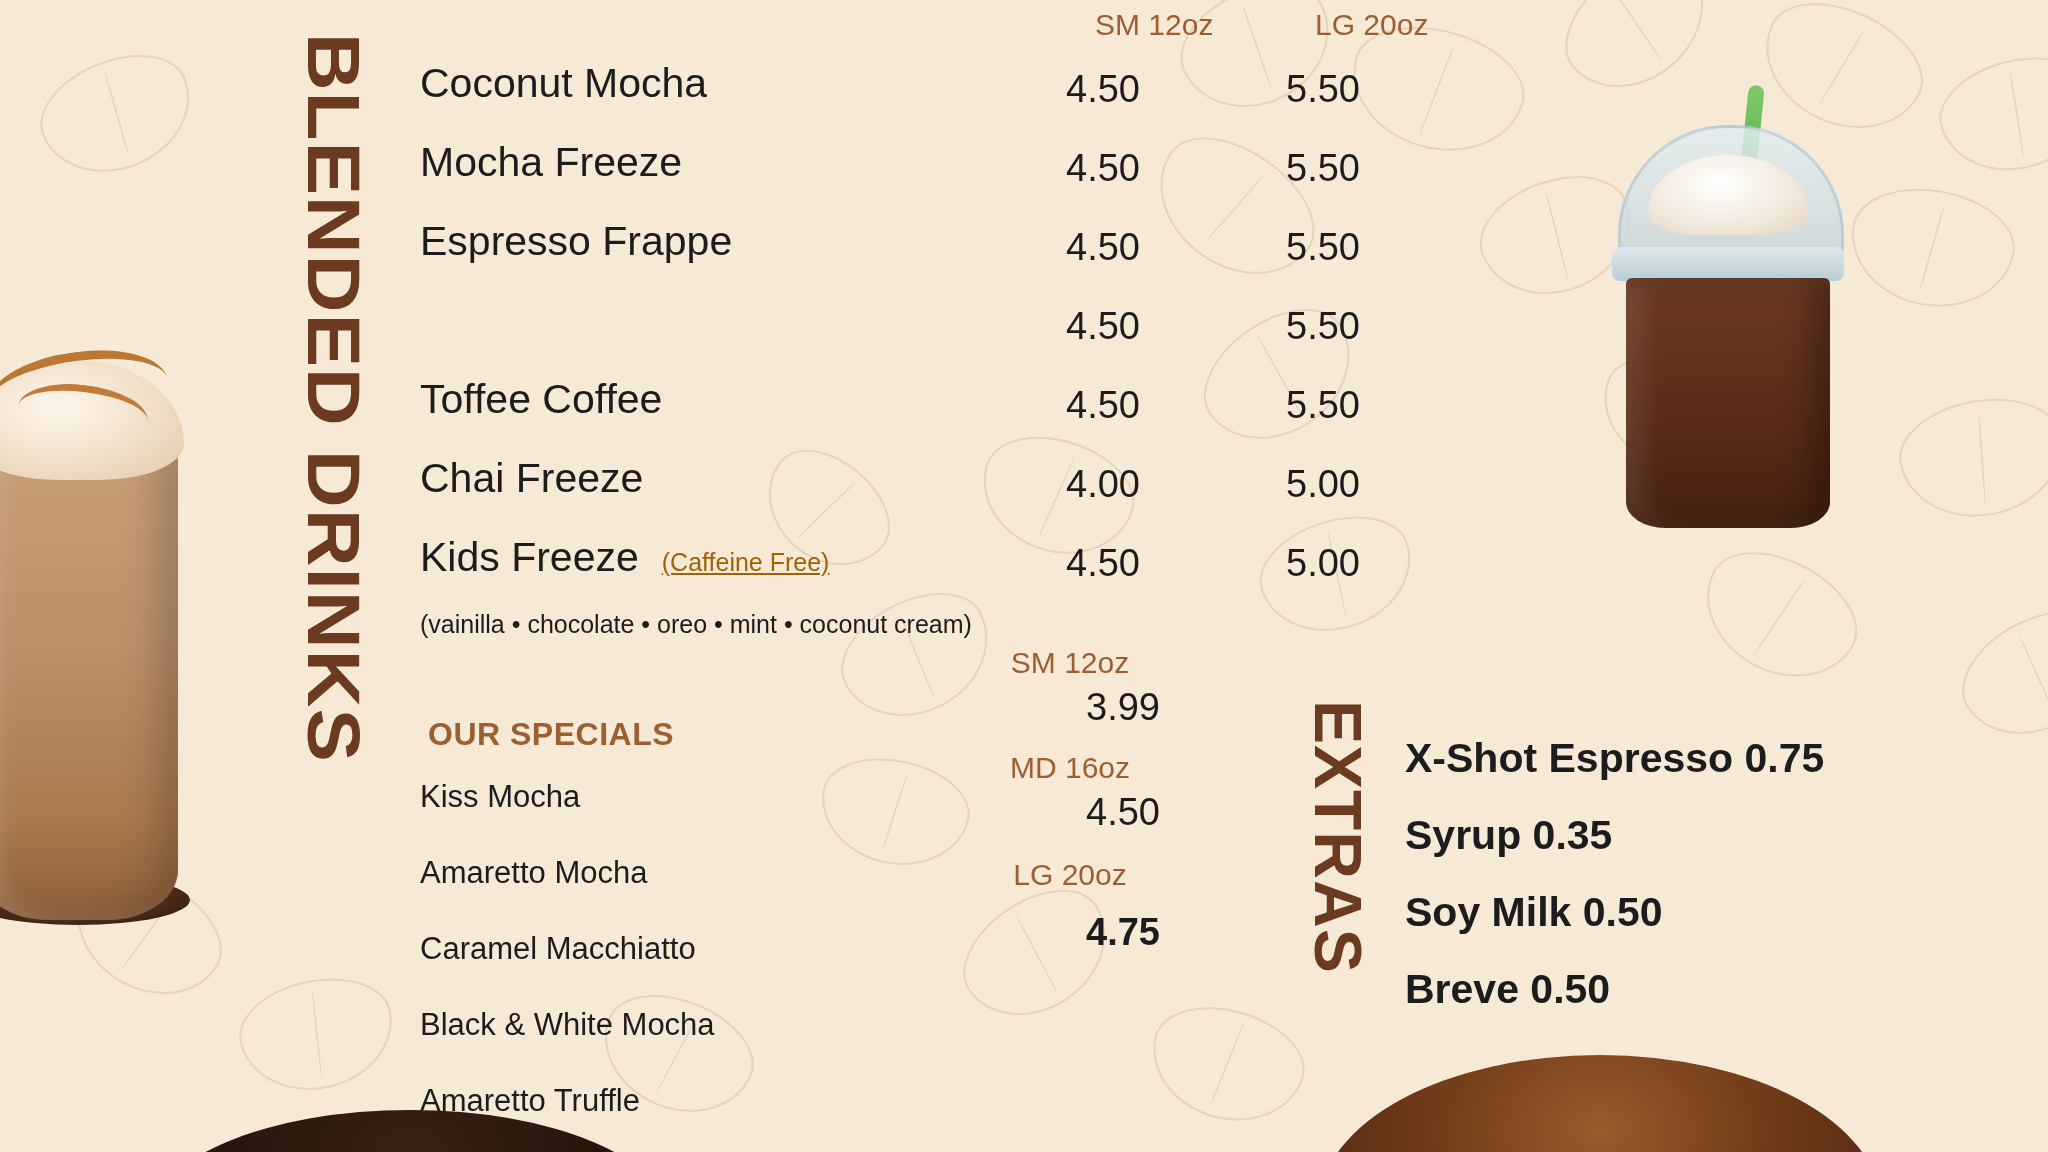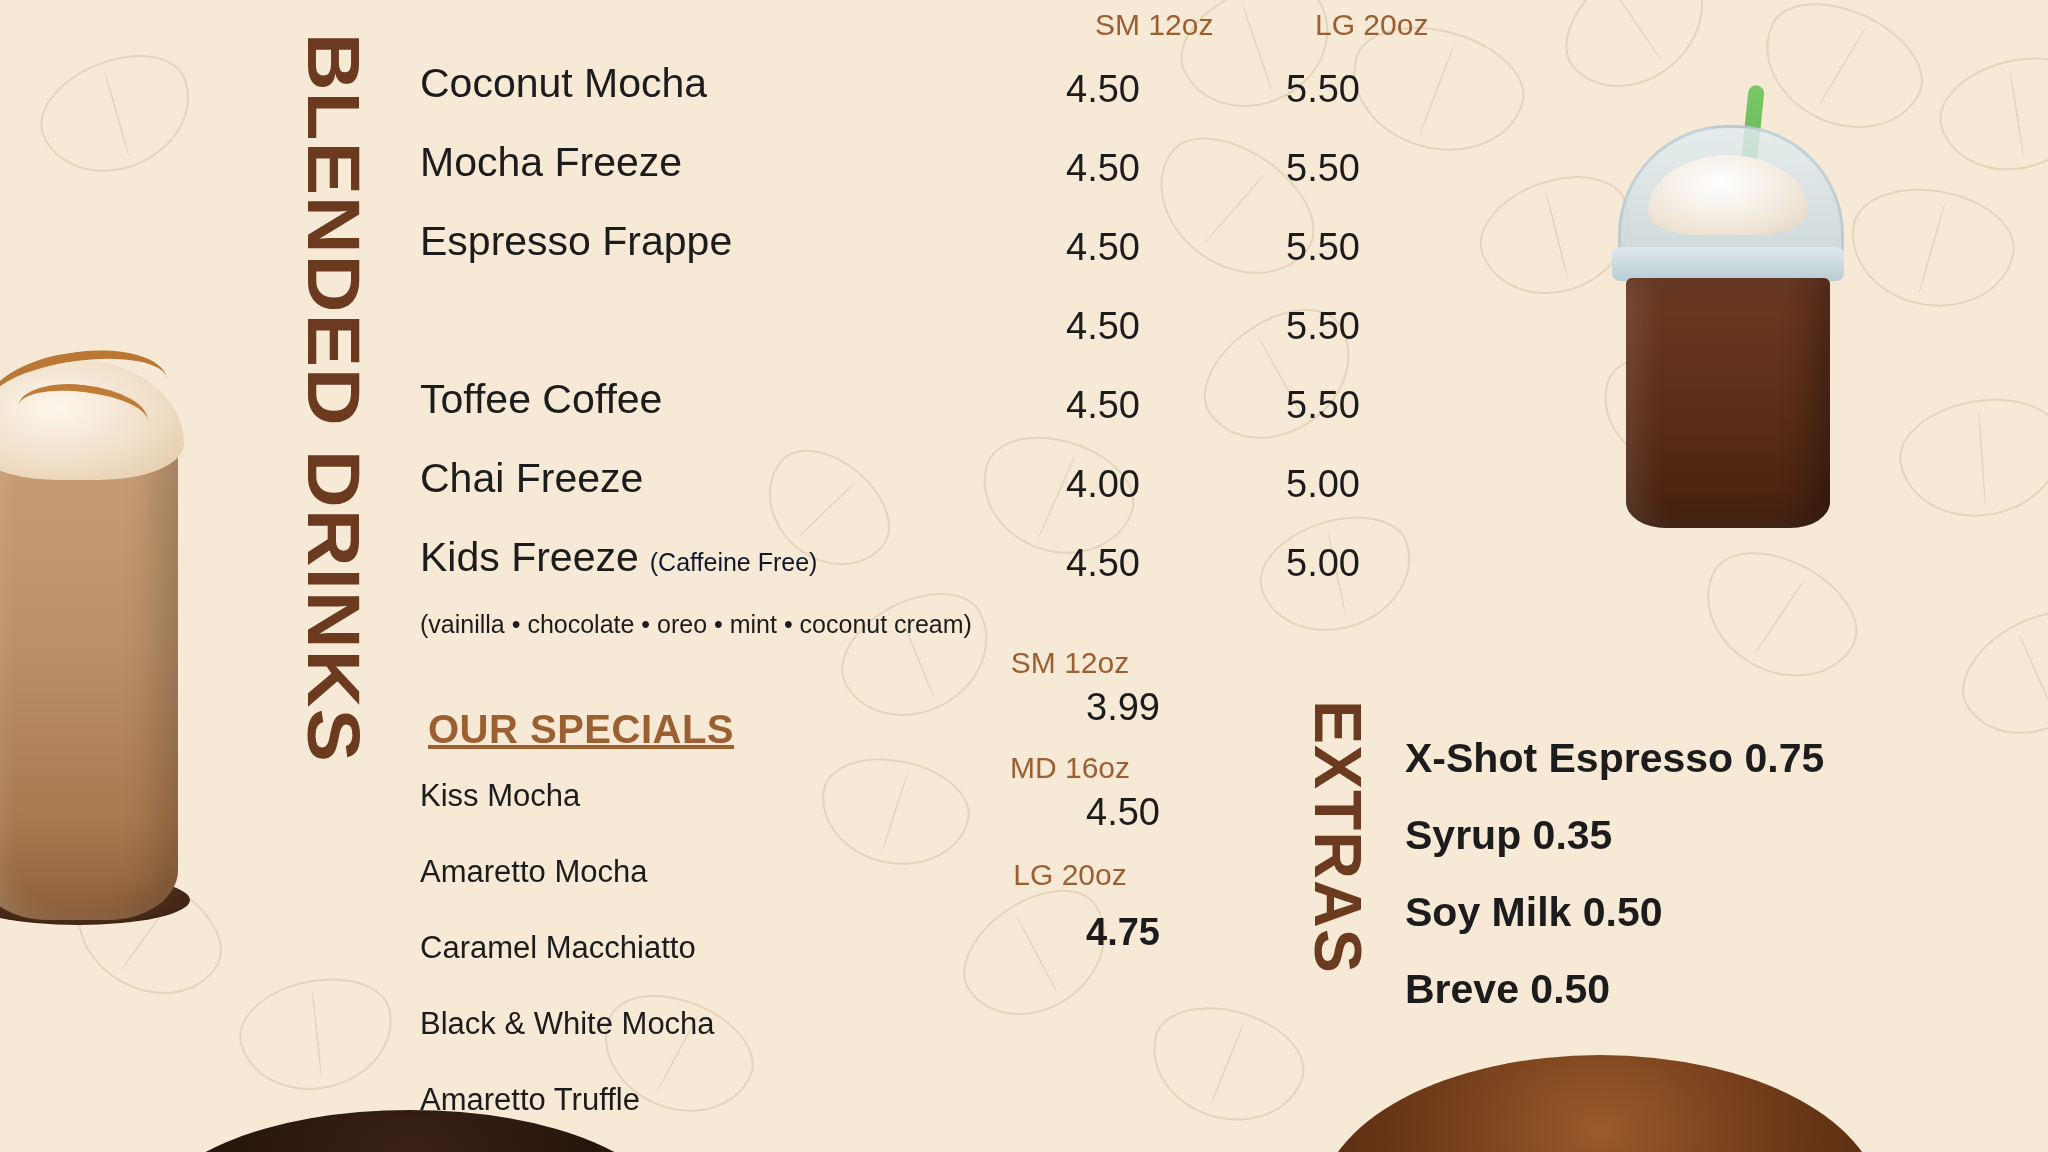--- a/index.html
+++ b/index.html
@@ -95,22 +95,23 @@
   .row .name {
     position: absolute;
     left: 0;
     top: 0;
     font-size: 41px;
     color: #1c1c1c;
     white-space: nowrap;
   }
   .row .note {
     font-size: 25px;
-    color: #0f172a;
-    margin-left: 11px;
+    color: #a16207;
+    margin-left: 23px;
+    text-decoration: underline;
   }
   .row .p1, .row .p2 {
     position: absolute;
     top: 8px;
     font-size: 38px;
     color: #1c1c1c;
     width: 120px;
     text-align: right;
   }
   .row .p1 { left: 600px; }
@@ -125,26 +126,25 @@
   }
 
   
   .specials {
     position: absolute;
     left: 420px;
     top: 700px;
     width: 700px;
   }
   .specials-title {
-    font-size: 40px;
+    font-size: 32px;
     font-weight: bold;
     color: #9b5f32;
     letter-spacing: 0.5px;
-    margin: 7px 0 6px 8px;
-    text-decoration: underline;
+    margin: 16px 0 6px 8px;
   }
   .sp-row {
     font-size: 31px;
     color: #1c1c1c;
     height: 76px;
     line-height: 76px;
     white-space: nowrap;
   }
   .sp-prices {
     position: absolute;

